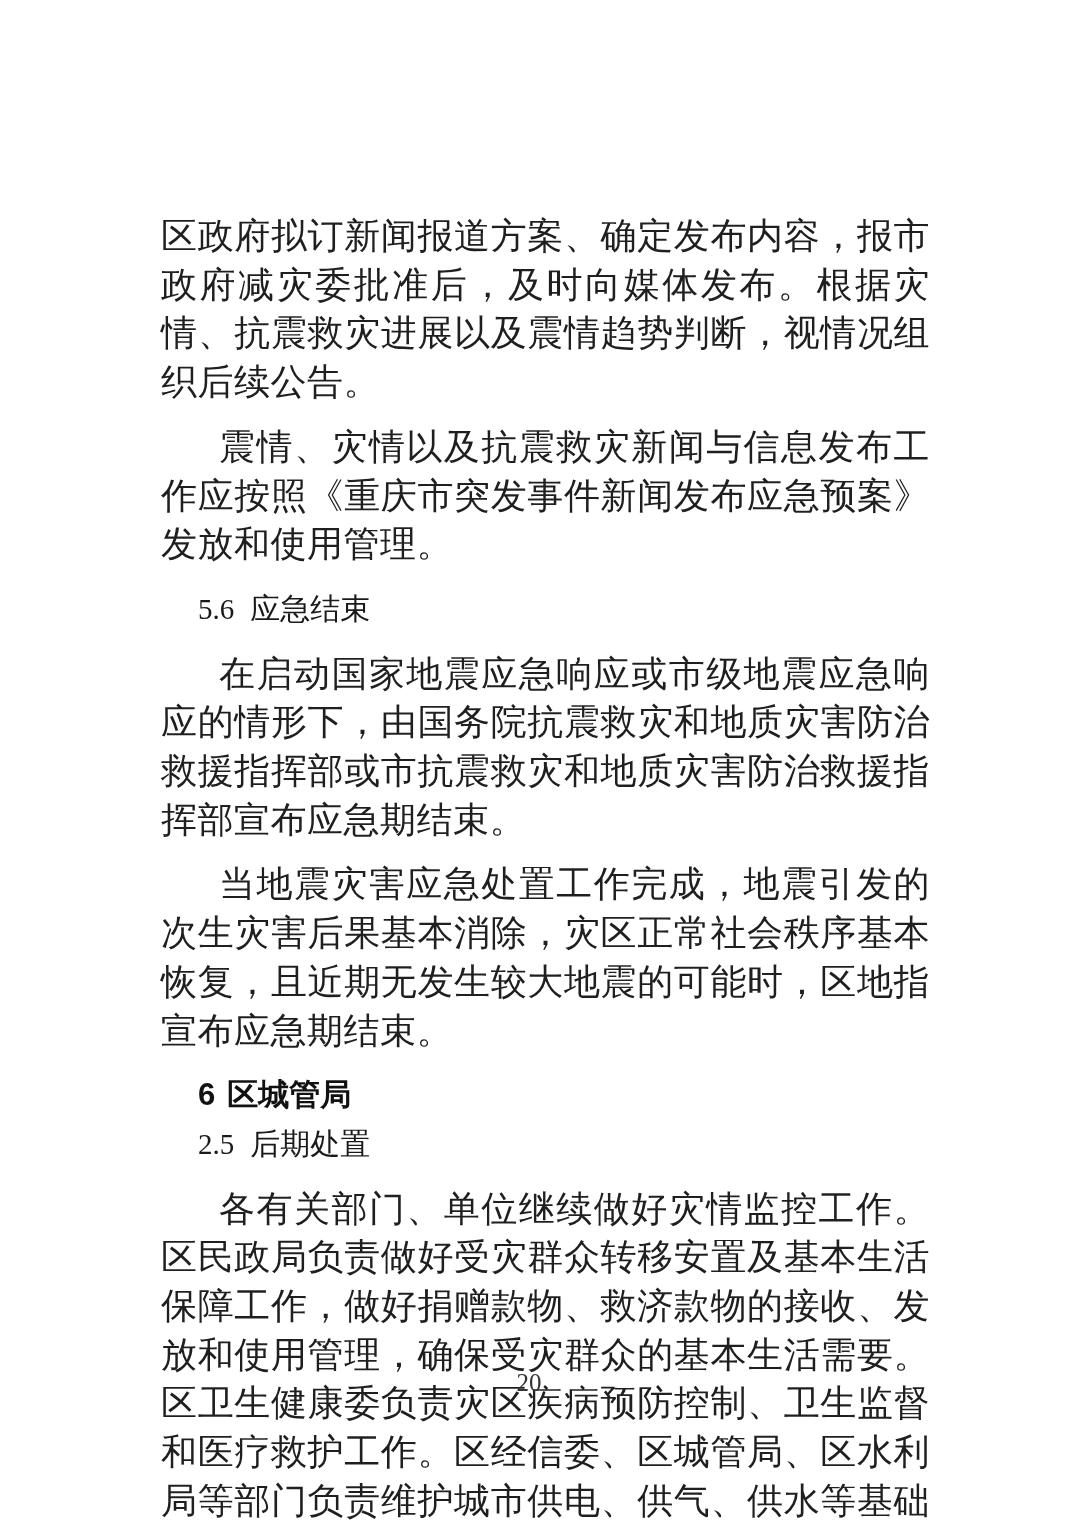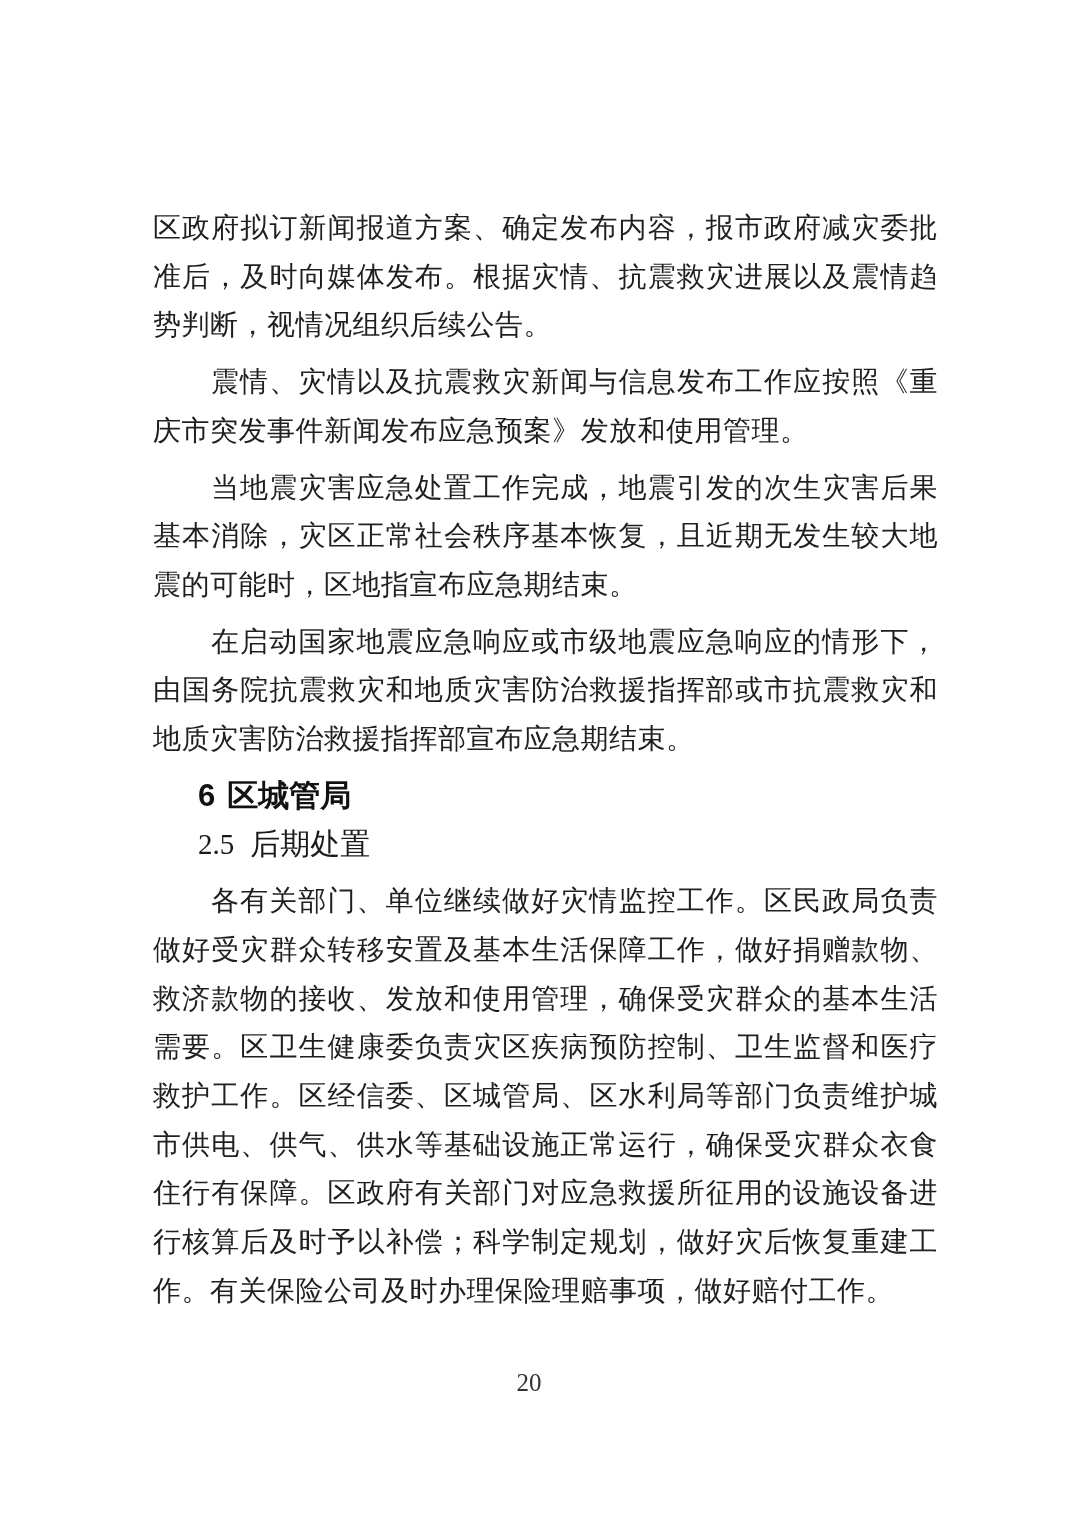--- a/index.html
+++ b/index.html
@@ -16,22 +16,22 @@
     font-family: "Liberation Serif", "DejaVu Serif", serif;
     color: #1f1f1f;
   }
   .content {
     position: absolute;
     left: 145px;
     top: 196px;
     width: 801px;
   }
   .para {
-    margin: 8px;
-    font-size: 28px;
+    margin: 16px;
+    font-size: 36px;
     line-height: 48.7px;
     text-align: justify;
     letter-spacing: 0.5px;
   }
   .para.indent {
     text-indent: 58px;
   }
   .heading-kai {
     margin: 0;
     padding-left: 53px;
@@ -73,24 +73,25 @@
 </head>
 <body>
 
 <div class="page">
   <div class="content">
 
     <p class="para">区政府拟订新闻报道方案、确定发布内容，报市政府减灾委批准后，及时向媒体发布。根据灾情、抗震救灾进展以及震情趋势判断，视情况组织后续公告。</p>
 
     <p class="para indent">震情、灾情以及抗震救灾新闻与信息发布工作应按照《重庆市突发事件新闻发布应急预案》发放和使用管理。</p>
 
+    <h3 class="heading-kai"><span class="sec-num">5.6</span><span>应急结束</span></h3>
+
+    <p class="para indent">在启动国家地震应急响应或市级地震应急响应的情形下，由国务院抗震救灾和地质灾害防治救援指挥部或市抗震救灾和地质灾害防治救援指挥部宣布应急期结束。</p>
 
     <p class="para indent">当地震灾害应急处置工作完成，地震引发的次生灾害后果基本消除，灾区正常社会秩序基本恢复，且近期无发生较大地震的可能时，区地指宣布应急期结束。</p>
-
-    <p class="para indent">在启动国家地震应急响应或市级地震应急响应的情形下，由国务院抗震救灾和地质灾害防治救援指挥部或市抗震救灾和地质灾害防治救援指挥部宣布应急期结束。</p>
 
     <h2 class="heading-hei"><span class="sec-num">6</span><span>区城管局</span></h2>
 
     <h3 class="heading-kai"><span class="sec-num">2.5</span><span>后期处置</span></h3>
 
     <p class="para indent">各有关部门、单位继续做好灾情监控工作。区民政局负责做好受灾群众转移安置及基本生活保障工作，做好捐赠款物、救济款物的接收、发放和使用管理，确保受灾群众的基本生活需要。区卫生健康委负责灾区疾病预防控制、卫生监督和医疗救护工作。区经信委、区城管局、区水利局等部门负责维护城市供电、供气、供水等基础设施正常运行，确保受灾群众衣食住行有保障。区政府有关部门对应急救援所征用的设施设备进行核算后及时予以补偿；科学制定规划，做好灾后恢复重建工作。有关保险公司及时办理保险理赔事项，做好赔付工作。</p>
 
   </div>
 
   <div class="footer-pagenum">20</div>

